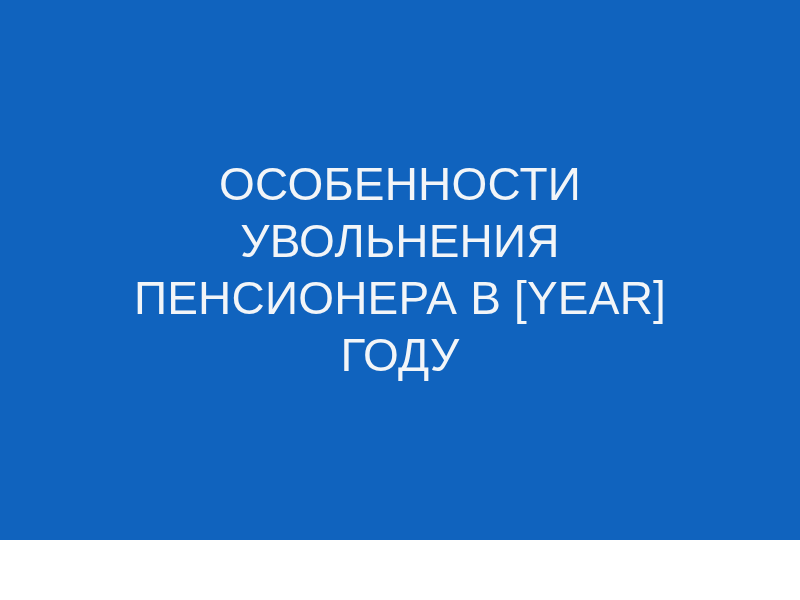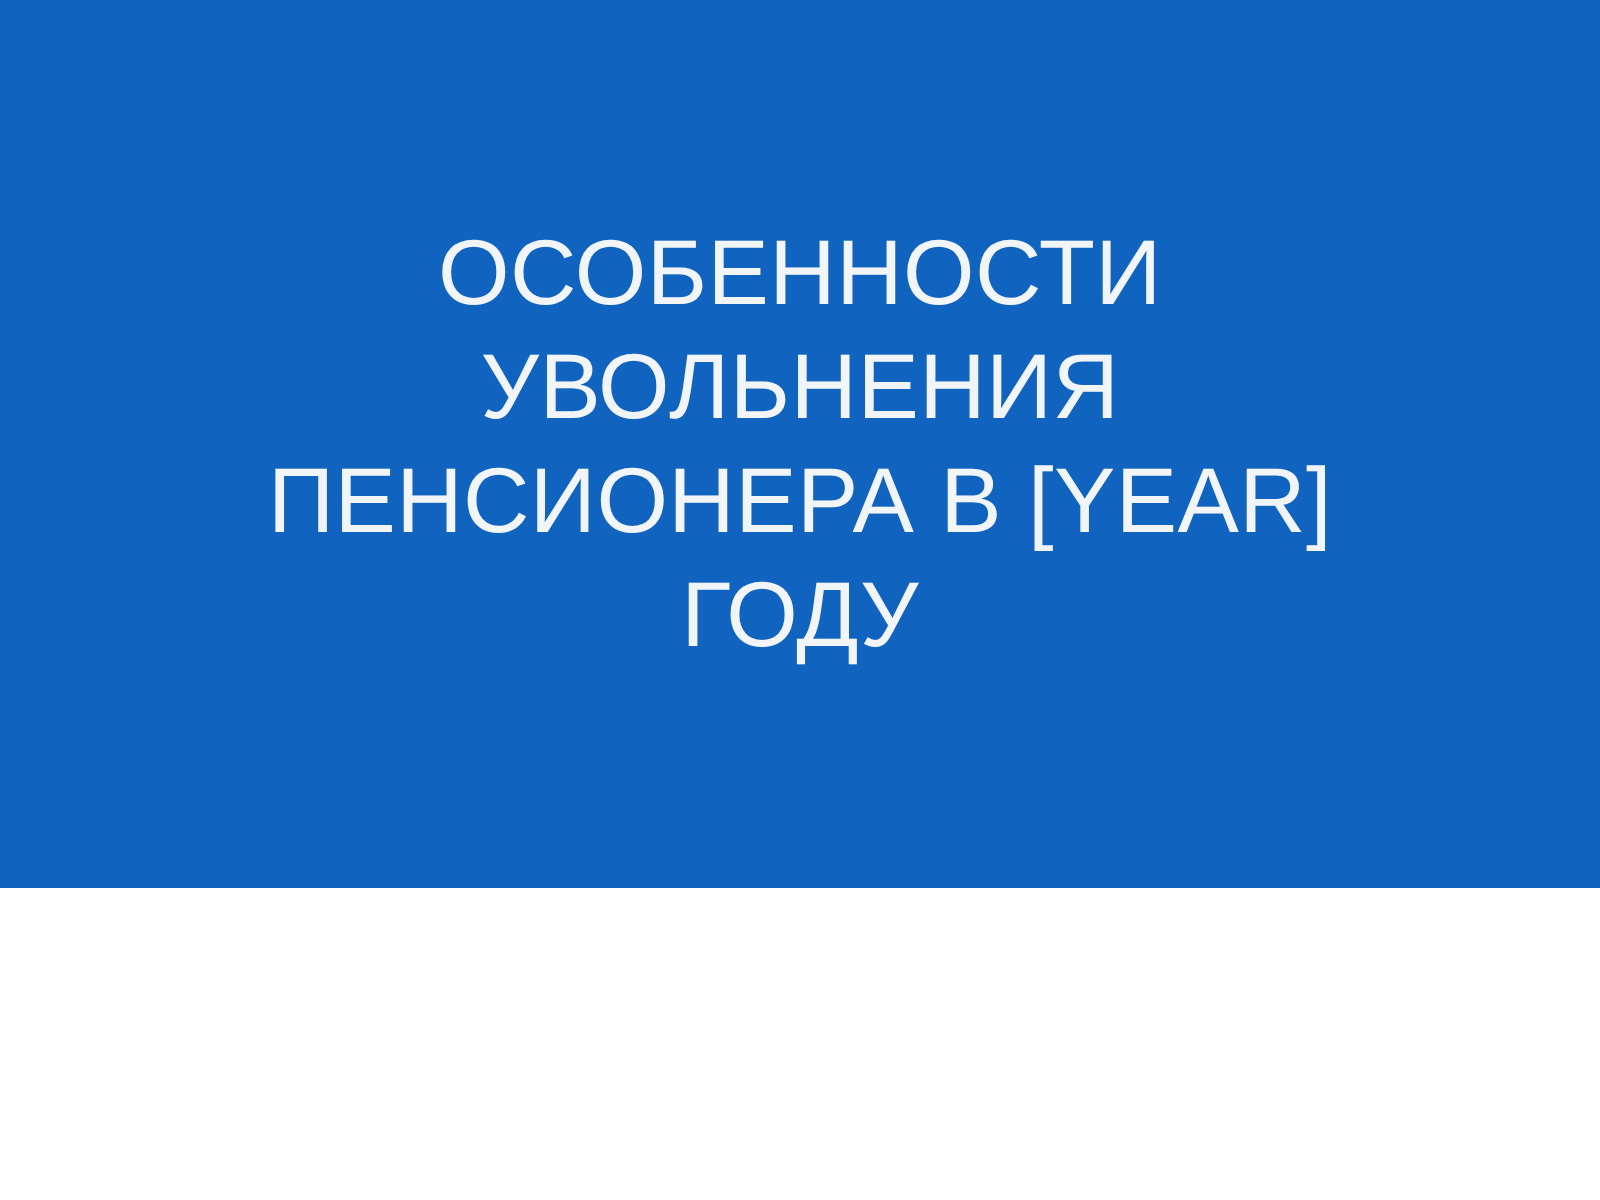--- a/index.html
+++ b/index.html
@@ -37,16 +37,16 @@
     letter-spacing: 0.2px;
     text-transform: uppercase;
     white-space: pre-line;
     word-break: normal;
     -webkit-font-smoothing: antialiased;
   }
 </style>
 </head>
 <body>
 
-<div id="placeholder-card" style="background: rgb(16, 99, 190); width: 800px; height: 444px;">
+<div id="placeholder-card" style="background: rgb(16, 99, 190); width: 800px; height: 540px;">
   <h1 id="card-title" style="color: rgb(242, 245, 248); text-align: center; text-transform: uppercase;">ОСОБЕННОСТИ УВОЛЬНЕНИЯ
 ПЕНСИОНЕРА В [YEAR] ГОДУ</h1>
 </div>
 
 </body></html>

